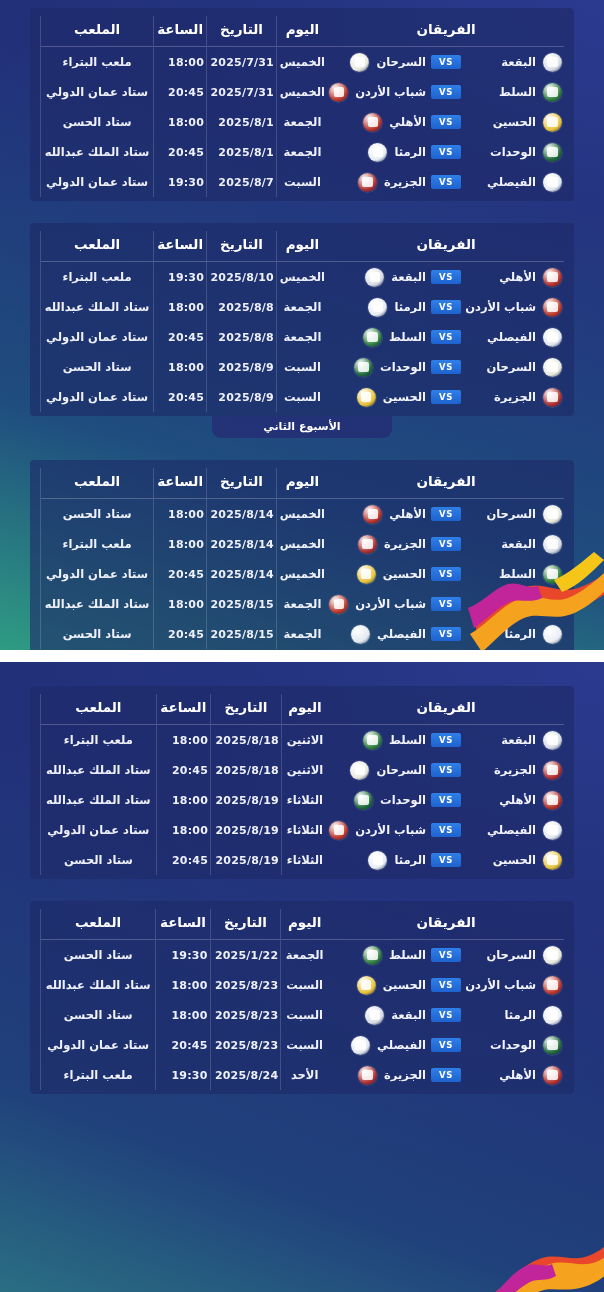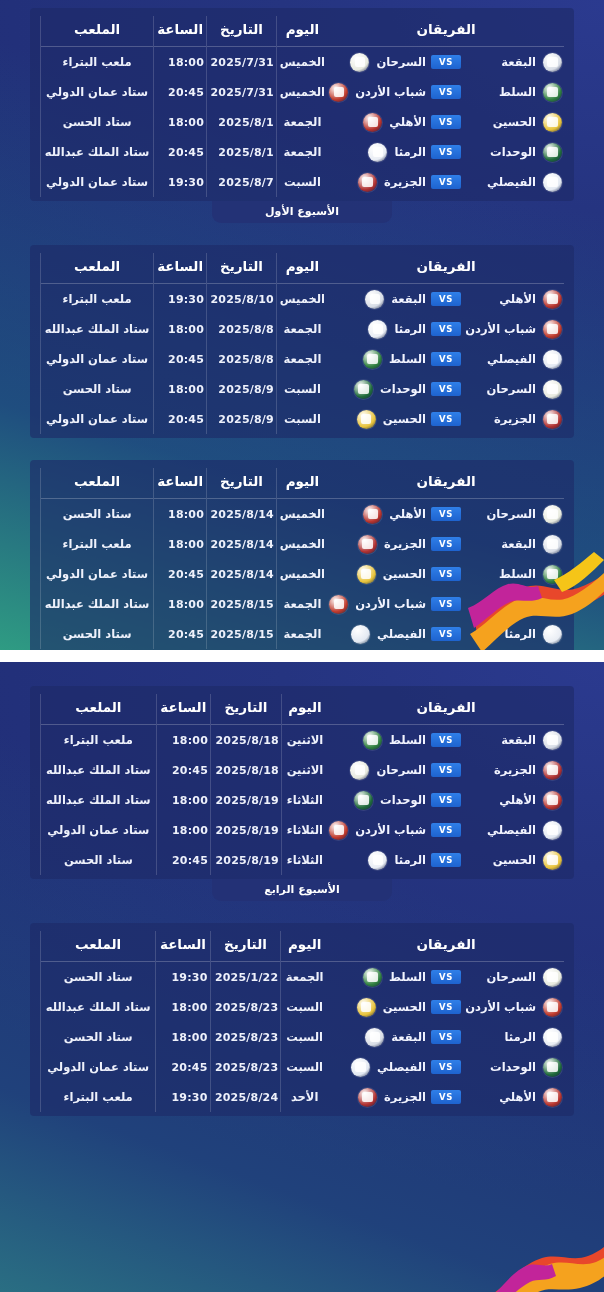--- a/index.html
+++ b/index.html
@@ -316,21 +316,20 @@
                     </div>
                   </td>
                   <td class="c-day col-sep">السبت</td>
                   <td class="c-date col-sep">2025/8/7</td>
                   <td class="c-time col-sep">19:30</td>
                   <td class="c-stadium col-sep">ستاد عمان الدولي</td>
                 </tr>
               </tbody>
             </table>
           </div>
-          <div class="week-footer">الأسبوع الأول</div>
         </div>
         <div class="week-block">
           <div class="week-card">
             <table class="week-table">
               <thead>
                 <tr>
                   <th class="c-teams">الفريقان</th>
                   <th class="c-day col-sep">اليوم</th>
                   <th class="c-date col-sep">التاريخ</th>
                   <th class="c-time col-sep">الساعة</th>
@@ -449,20 +448,21 @@
                     </div>
                   </td>
                   <td class="c-day col-sep">السبت</td>
                   <td class="c-date col-sep">2025/8/9</td>
                   <td class="c-time col-sep">20:45</td>
                   <td class="c-stadium col-sep">ستاد عمان الدولي</td>
                 </tr>
               </tbody>
             </table>
           </div>
+          <div class="week-footer">الأسبوع الثاني</div>
         </div>
         <div class="week-block">
           <div class="week-card">
             <table class="week-table">
               <thead>
                 <tr>
                   <th class="c-teams">الفريقان</th>
                   <th class="c-day col-sep">اليوم</th>
                   <th class="c-date col-sep">التاريخ</th>
                   <th class="c-time col-sep">الساعة</th>
@@ -723,21 +723,20 @@
                     </div>
                   </td>
                   <td class="c-day col-sep">الثلاثاء</td>
                   <td class="c-date col-sep">2025/8/19</td>
                   <td class="c-time col-sep">20:45</td>
                   <td class="c-stadium col-sep">ستاد الحسن</td>
                 </tr>
               </tbody>
             </table>
           </div>
-          <div class="week-footer">الأسبوع الرابع</div>
         </div>
         <div class="week-block">
           <div class="week-card">
             <table class="week-table">
               <thead>
                 <tr>
                   <th class="c-teams">الفريقان</th>
                   <th class="c-day col-sep">اليوم</th>
                   <th class="c-date col-sep">التاريخ</th>
                   <th class="c-time col-sep">الساعة</th>

